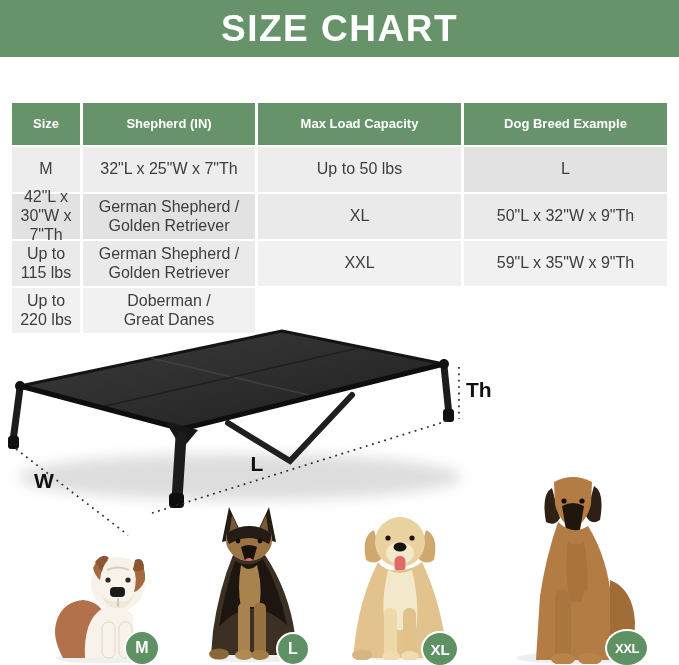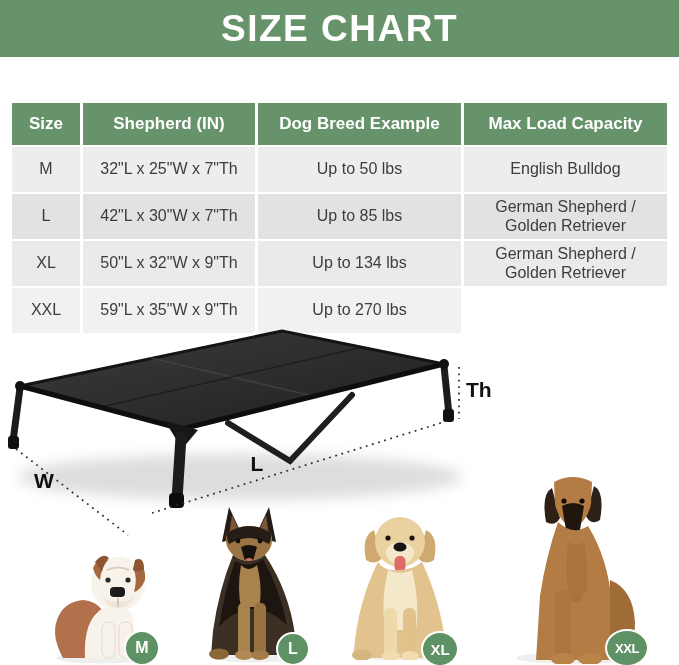--- a/index.html
+++ b/index.html
@@ -21,21 +21,21 @@
     display:grid;
     grid-template-columns:68px 172px 203px 1fr;
     grid-template-rows:42px 45px 45px 45px 45px;
     gap:2px 3px;background:#ffffff;
   }
   .cell{
     display:flex;align-items:center;justify-content:center;text-align:center;
     line-height:1.18;white-space:pre-line;
   }
   .cell.head{
-    background:#67936a;color:#ffffff;font-weight:700;font-size:17px;
+    background:#67936a;color:#ffffff;font-weight:700;font-size:13px;
   }
   .cell.body{color:#3d3d3d;font-size:16px;}
   .row1{background:#ededed;}
   .row2{background:#e2e2e2;}
   .row3{background:#eaeaea;}
   .row4{background:#f1f1f1;}
   
   .bed-svg{position:absolute;left:0;top:325px;}
   .dim-label{font-family:"Liberation Sans","DejaVu Sans",sans-serif;font-size:21px;font-weight:700;fill:#101010;}
   
@@ -55,43 +55,43 @@
 
 <div class="stage">
 
   <div class="banner">
     <div class="banner-title">SIZE CHART</div>
   </div>
 
   <div class="size-table">
     <div class="cell head">Size</div>
     <div class="cell head">Shepherd (IN)</div>
+    <div class="cell head">Max Load Capacity</div>
     <div class="cell head">Dog Breed Example</div>
-    <div class="cell head">Max Load Capacity</div>
 
     <div class="cell body row1">M</div>
     <div class="cell body row1">32"L x 25"W x 7"Th</div>
     <div class="cell body row1">Up to 50 lbs</div>
-    <div class="cell body row1">English Bulldog</div>
 
     <div class="cell body row2">L</div>
     <div class="cell body row2">42"L x 30"W x 7"Th</div>
-    <div class="cell body row2">Up to 85 lbs</div>
     <div class="cell body row2">German Shepherd /
 Golden Retriever</div>
 
     <div class="cell body row3">XL</div>
     <div class="cell body row3">50"L x 32"W x 9"Th</div>
-    <div class="cell body row3">Up to 134 lbs</div>
+    <div class="cell body row3">Up to 115 lbs</div>
     <div class="cell body row3">German Shepherd /
 Golden Retriever</div>
 
     <div class="cell body row4">XXL</div>
     <div class="cell body row4">59"L x 35"W x 9"Th</div>
-    <div class="cell body row4">Up to 270 lbs</div>
+    <div class="cell body row4">Up to 220 lbs</div>
+    <div class="cell body row4">Doberman /
+Great Danes</div>
   </div>
 
   <svg class="bed-svg" width="679" height="215" viewBox="0 0 679 215">
     <defs>
       <linearGradient id="fabGrad" x1="0" y1="0" x2="1" y2="1">
         <stop offset="0" stop-color="#3c3c3c"></stop>
         <stop offset="1" stop-color="#1f1f1f"></stop>
       </linearGradient>
       <filter id="soft" x="-40%" y="-120%" width="180%" height="340%">
         <feGaussianBlur stdDeviation="7"></feGaussianBlur>

